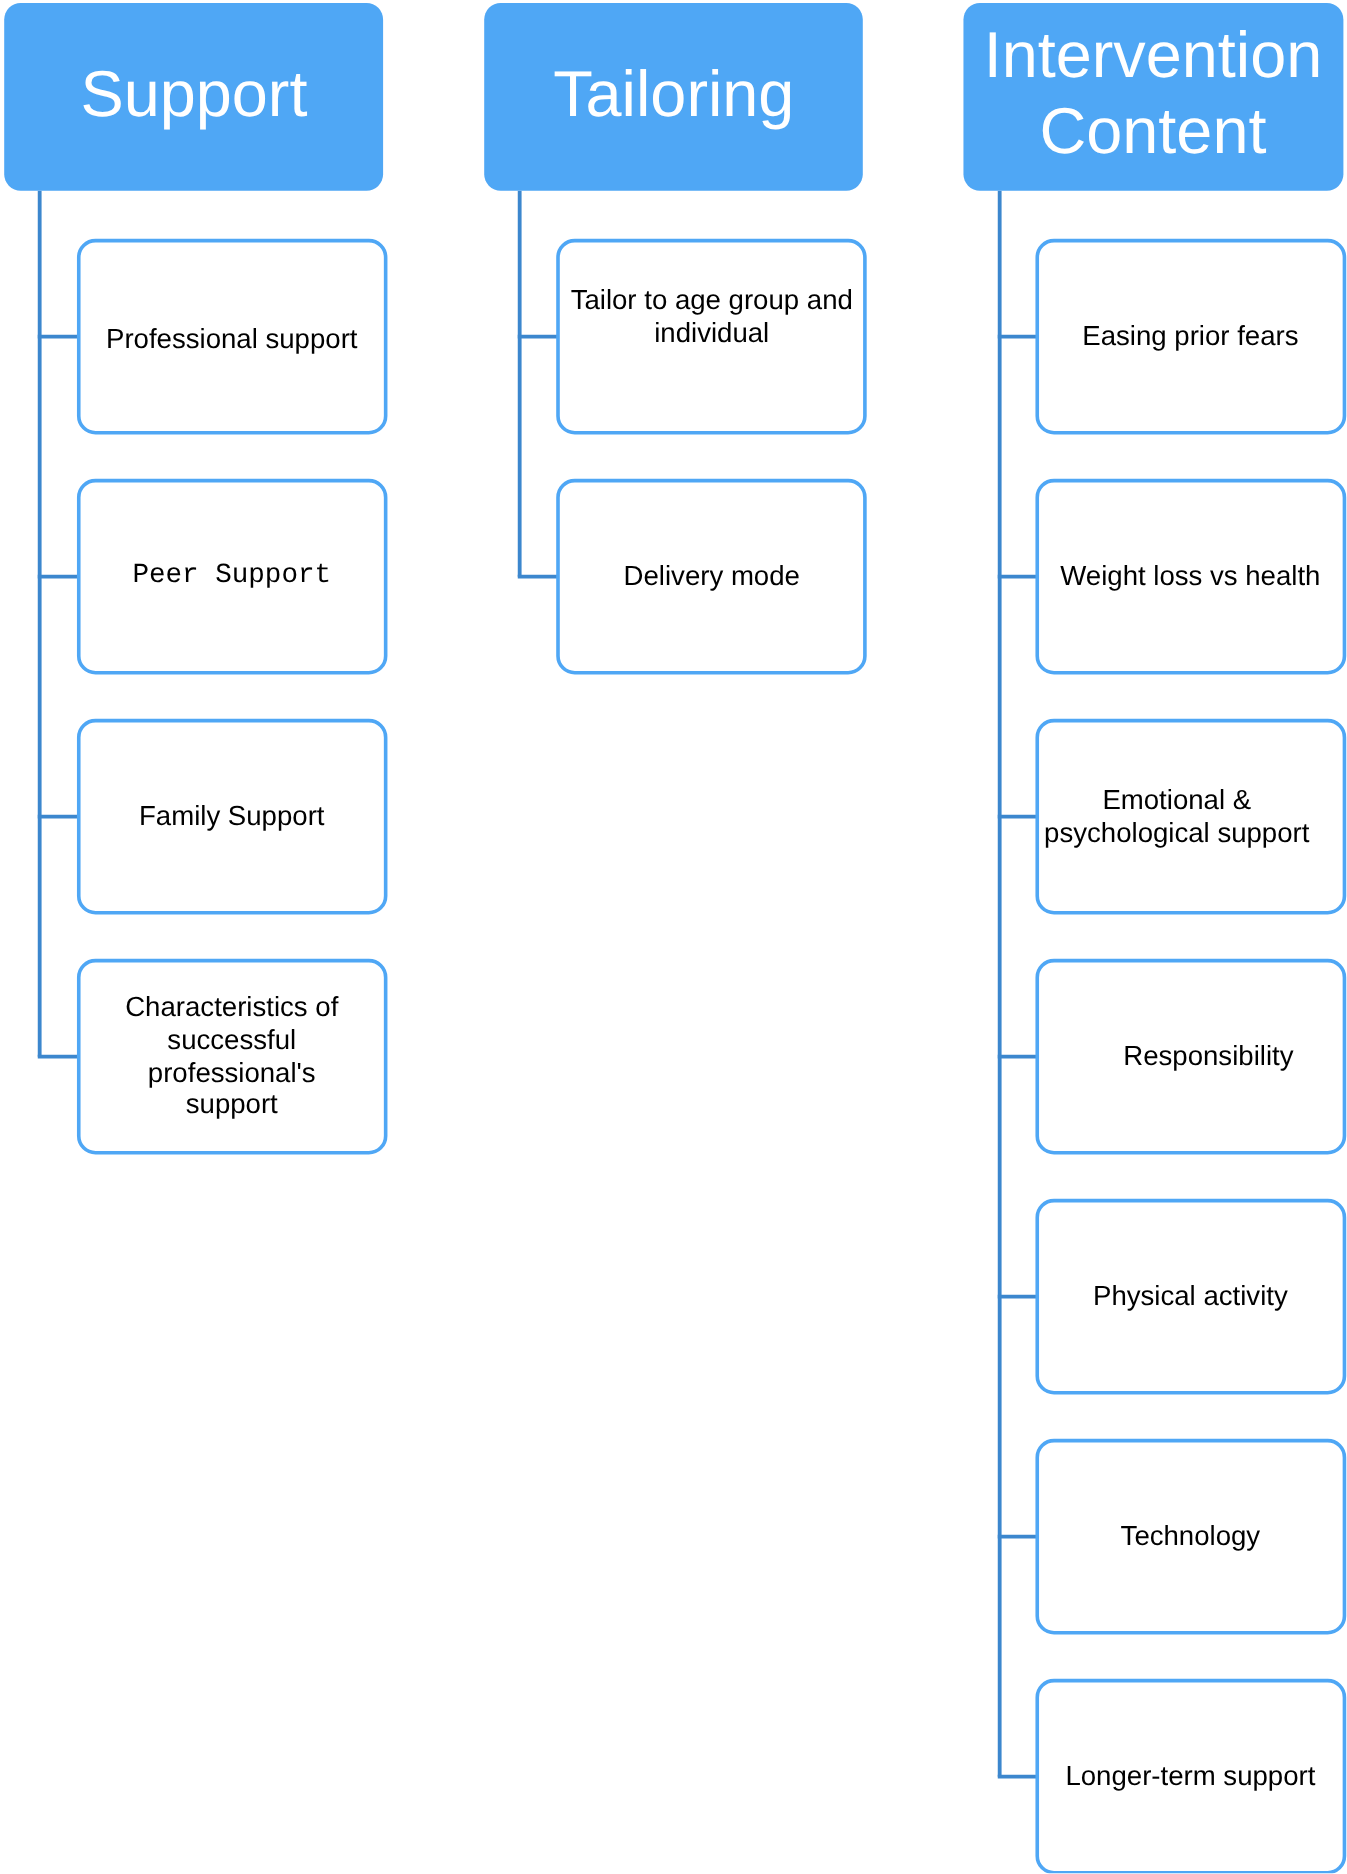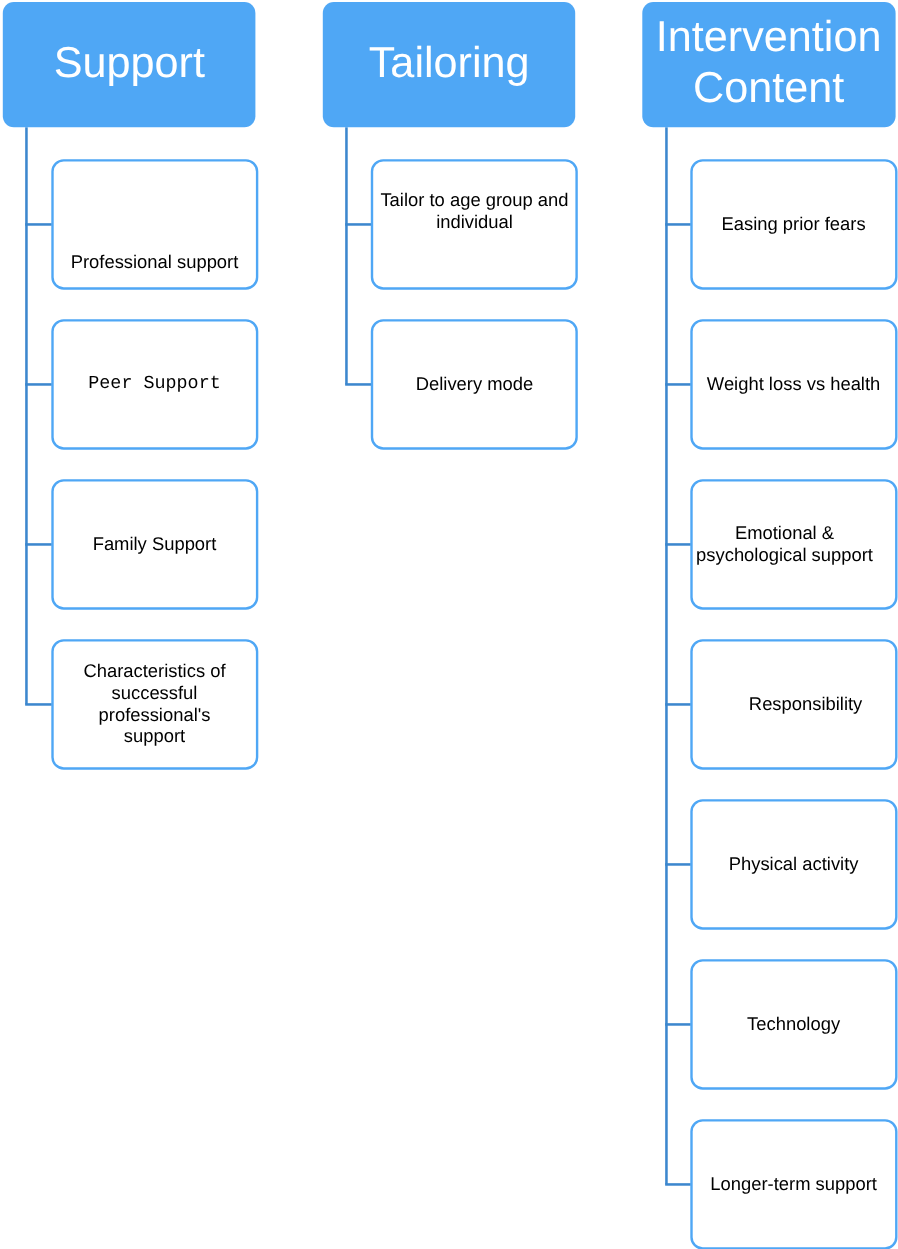--- a/index.html
+++ b/index.html
@@ -73,21 +73,21 @@
     <rect x="691.5" y="640.4" width="204.8" height="128.1" rx="11.2" ry="11.2" class="box"></rect>
     <rect x="691.5" y="800.4" width="204.8" height="128.1" rx="11.2" ry="11.2" class="box"></rect>
     <rect x="691.5" y="960.4" width="204.8" height="128.1" rx="11.2" ry="11.2" class="box"></rect>
     <rect x="691.5" y="1120.4" width="204.8" height="128.1" rx="11.2" ry="11.2" class="box"></rect>
   </g>
   </svg>
   <div class="column">
     <div class="header" style="left:2.8px;top:2px;width:252.6px;height:125.2px;">
       <span class="header-text">Support</span>
     </div>
-    <div class="node" style="left:51.3px;top:159.2px;width:207px;height:134px;margin-top:36px;">
+    <div class="node" style="left:51.3px;top:159.2px;width:207px;height:134px;">
       <span class="node-text" style="width:201.2px;">Professional support</span>
     </div>
     <div class="node" style="left:51.3px;top:319.2px;width:207px;height:130.5px;">
       <span class="node-text" style="width:201.2px;font-family:Liberation Mono, monospace;">Peer Support</span>
     </div>
     <div class="node" style="left:51.3px;top:479.2px;width:207px;height:130.5px;">
       <span class="node-text" style="width:201.2px;">Family Support</span>
     </div>
     <div class="node" style="left:51.3px;top:639.2px;width:207px;height:130.5px;">
       <span class="node-text" style="width:169px;text-align:center;">Characteristics of successful professional's support</span>

